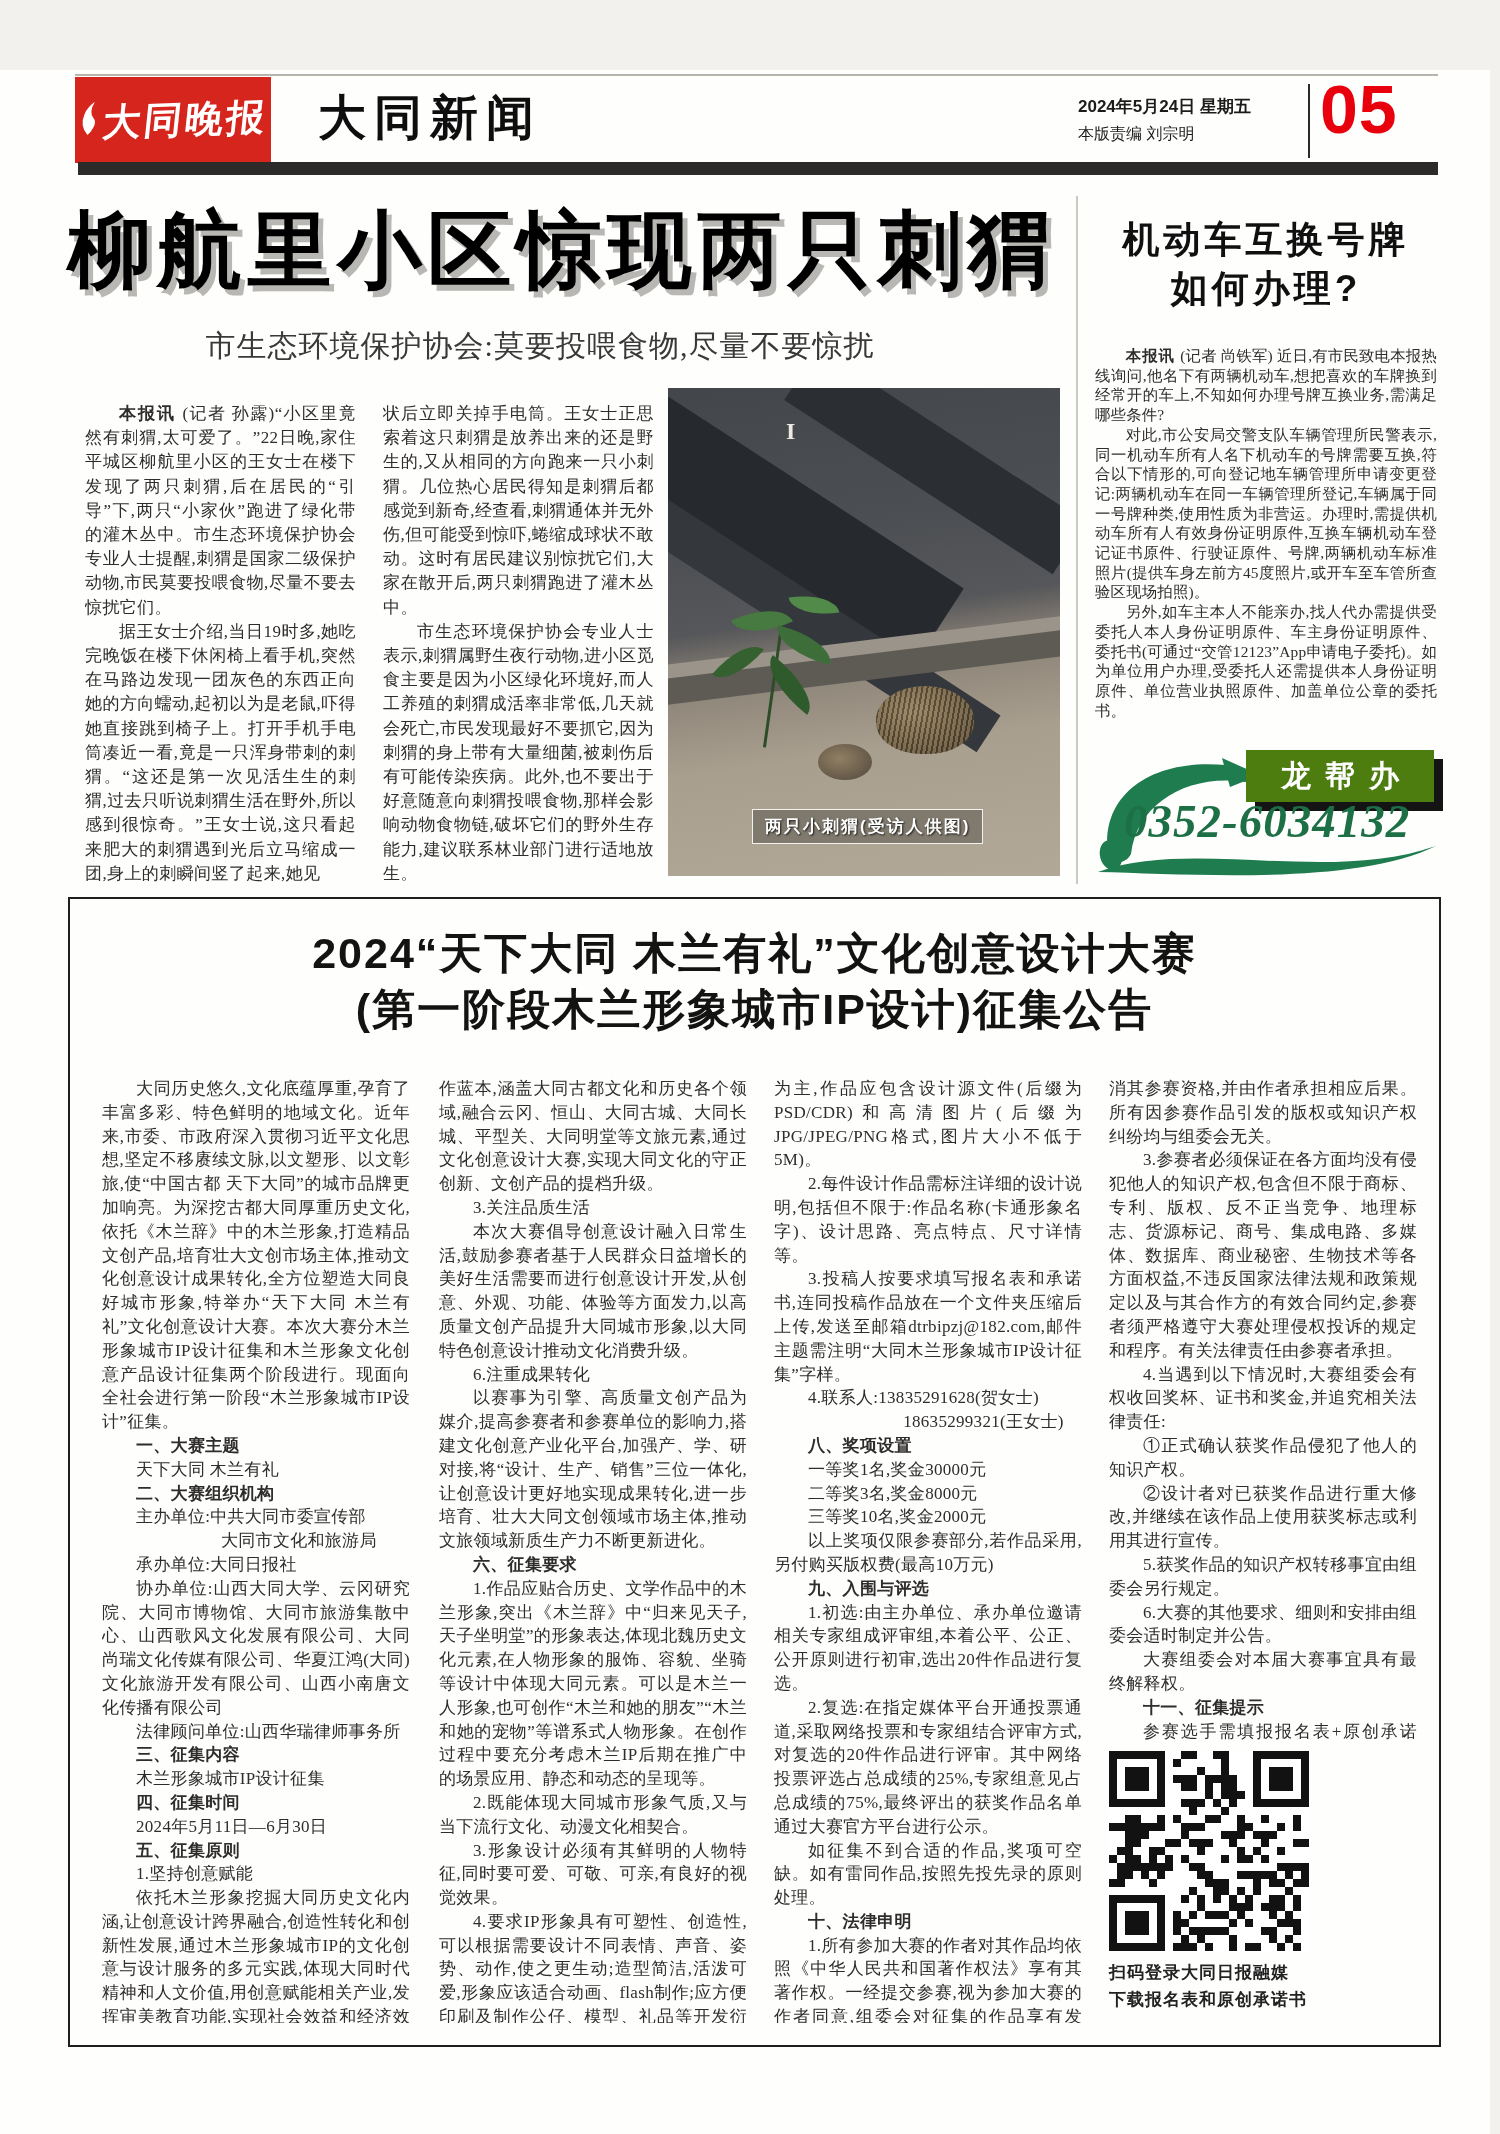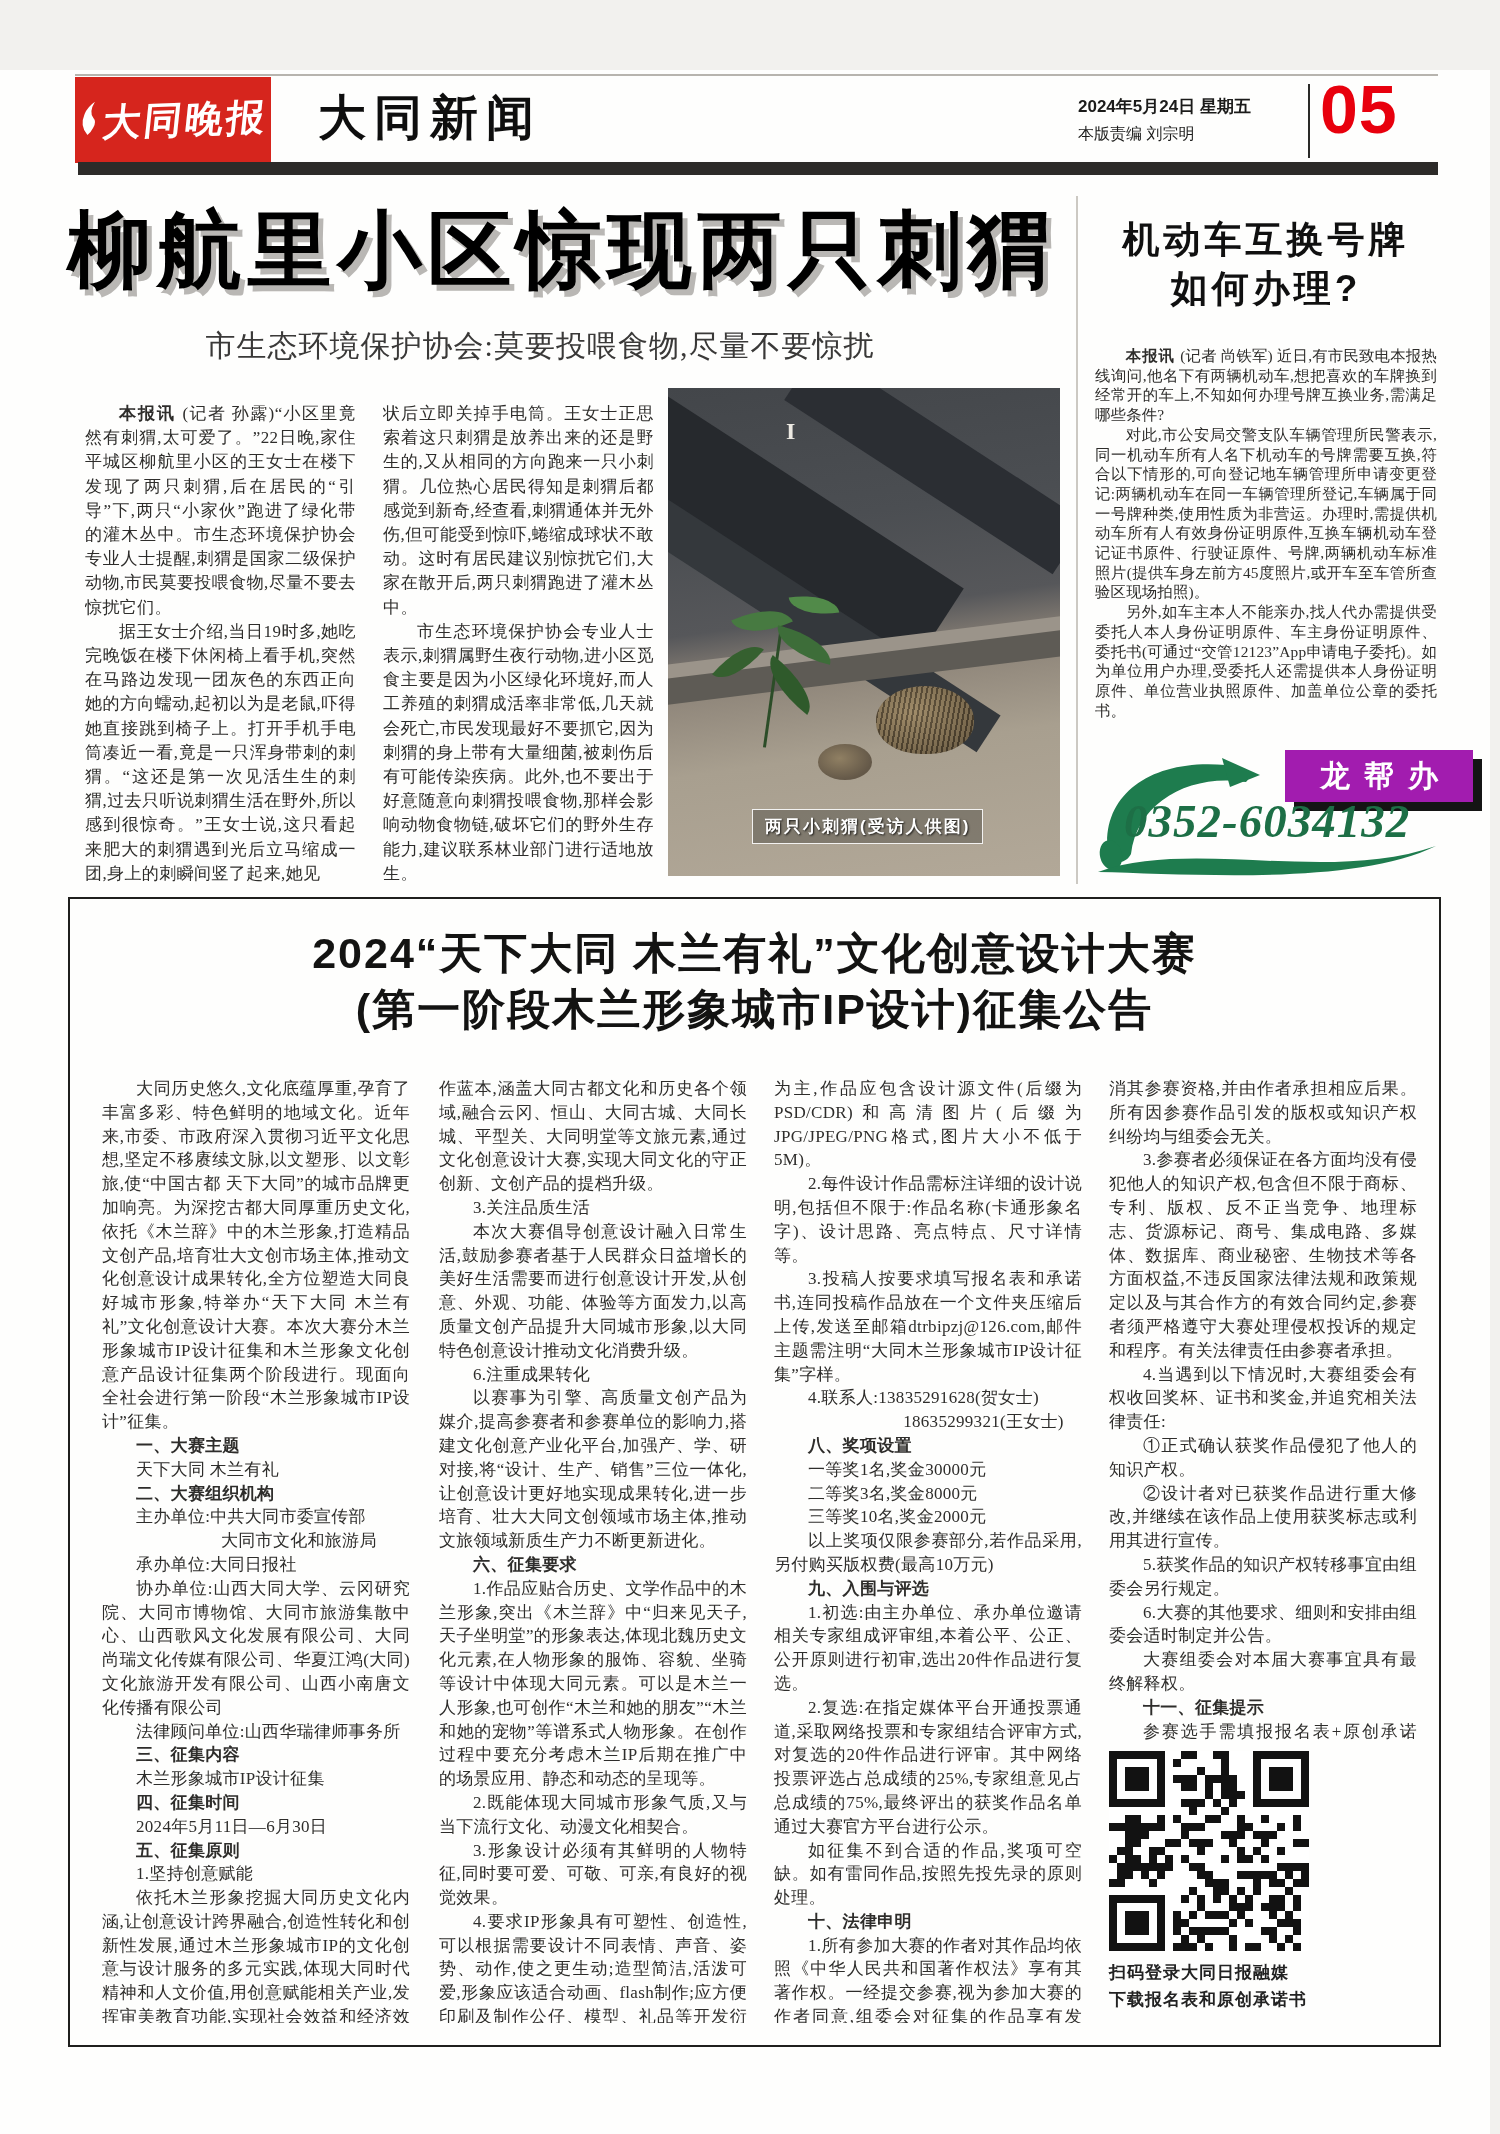--- a/index.html
+++ b/index.html
@@ -69,23 +69,23 @@
             text-shadow:1px 1px 2px rgba(0,0,0,.8);font-family:"Liberation Sans","DejaVu Sans",sans-serif;}
   
   .mid-vline{left:1076px;top:196px;width:2px;height:688px;background:#ccc9c3;}
   
   .hot-title{left:1095px;top:216px;width:342px;text-align:center;
              font-family:"Liberation Sans","DejaVu Sans",sans-serif;font-weight:900;font-size:37px;
              line-height:1.32;color:#101010;letter-spacing:4px;}
   .hot-body{left:1095px;top:346px;width:342px;height:396px;overflow:hidden;
             font-size:15.4px;line-height:19.7px;text-align:justify;letter-spacing:.2px;}
   .hot-graphic{left:1092px;top:742px;width:350px;height:146px;}
-  .badge{left:154px;top:8px;width:188px;height:52px;background:#a21caf;box-shadow:9px 9px 0 #141414;
+  .badge{left:154px;top:8px;width:188px;height:52px;background:#4d7c0f;box-shadow:9px 9px 0 #141414;
          color:#fff;font-family:"Liberation Sans","DejaVu Sans",sans-serif;font-weight:700;font-size:30px;
-         letter-spacing:14px;line-height:52px;text-align:center;text-indent:14px;margin-left:39px;}
+         letter-spacing:14px;line-height:52px;text-align:center;text-indent:14px;}
   .phone-no{left:32px;top:52px;font-style:italic;font-weight:900;font-size:47px;color:#1d6f46;
             font-family:"Liberation Serif","DejaVu Serif",serif;letter-spacing:1px;white-space:nowrap;}
   
   .notice{left:68px;top:897px;width:1369px;height:1146px;border:2px solid #1f1f1d;background:#fefefd;}
   .notice-title{position:absolute;left:0;top:26px;width:100%;text-align:center;
             font-family:"Liberation Sans","DejaVu Sans",sans-serif;font-weight:900;font-size:43px;
             line-height:56px;color:#131312;letter-spacing:2px;}
   .ncol{position:absolute;top:178px;width:308px;font-size:17px;line-height:23.8px;text-align:justify;
         letter-spacing:.3px;overflow:hidden;}
   .ncol1{left:32px;height:946px;}
@@ -203,21 +203,21 @@
         <p class="p i">以赛事为引擎、高质量文创产品为媒介,提高参赛者和参赛单位的影响力,搭建文化创意产业化平台,加强产、学、研对接,将“设计、生产、销售”三位一体化,让创意设计更好地实现成果转化,进一步培育、壮大大同文创领域市场主体,推动文旅领域新质生产力不断更新进化。</p>
         <p class="p h">六、征集要求</p>
         <p class="p i">1.作品应贴合历史、文学作品中的木兰形象,突出《木兰辞》中“归来见天子,天子坐明堂”的形象表达,体现北魏历史文化元素,在人物形象的服饰、容貌、坐骑等设计中体现大同元素。可以是木兰一人形象,也可创作“木兰和她的朋友”“木兰和她的宠物”等谱系式人物形象。在创作过程中要充分考虑木兰IP后期在推广中的场景应用、静态和动态的呈现等。</p>
         <p class="p i">2.既能体现大同城市形象气质,又与当下流行文化、动漫文化相契合。</p>
         <p class="p i">3.形象设计必须有其鲜明的人物特征,同时要可爱、可敬、可亲,有良好的视觉效果。</p>
         <p class="p i">4.要求IP形象具有可塑性、创造性,可以根据需要设计不同表情、声音、姿势、动作,使之更生动;造型简洁,活泼可爱,形象应该适合动画、flash制作;应方便印刷及制作公仔、模型、礼品等开发衍生性产品。</p>
       </div>
     <div class="ncol ncol3">
         <p class="p f">为主,作品应包含设计源文件(后缀为PSD/CDR)和高清图片(后缀为JPG/JPEG/PNG格式,图片大小不低于5M)。</p>
         <p class="p i">2.每件设计作品需标注详细的设计说明,包括但不限于:作品名称(卡通形象名字)、设计思路、亮点特点、尺寸详情等。</p>
-        <p class="p i">3.投稿人按要求填写报名表和承诺书,连同投稿作品放在一个文件夹压缩后上传,发送至邮箱dtrbipzj@126.com,邮件主题需注明“大同木兰形象城市IP设计征集”字样。</p>
+        <p class="p i">3.投稿人按要求填写报名表和承诺书,连同投稿作品放在一个文件夹压缩后上传,发送至邮箱dtrbipzj@182.com,邮件主题需注明“大同木兰形象城市IP设计征集”字样。</p>
         <p class="p i">4.联系人:13835291628(贺女士)</p>
         <p class="p d2">18635299321(王女士)</p>
         <p class="p h">八、奖项设置</p>
         <p class="p i">一等奖1名,奖金30000元</p>
         <p class="p i">二等奖3名,奖金8000元</p>
         <p class="p i">三等奖10名,奖金2000元</p>
         <p class="p i">以上奖项仅限参赛部分,若作品采用,另付购买版权费(最高10万元)</p>
         <p class="p h">九、入围与评选</p>
         <p class="p i">1.初选:由主办单位、承办单位邀请相关专家组成评审组,本着公平、公正、公开原则进行初审,选出20件作品进行复选。</p>
         <p class="p i">2.复选:在指定媒体平台开通投票通道,采取网络投票和专家组结合评审方式,对复选的20件作品进行评审。其中网络投票评选占总成绩的25%,专家组意见占总成绩的75%,最终评出的获奖作品名单通过大赛官方平台进行公示。</p>

